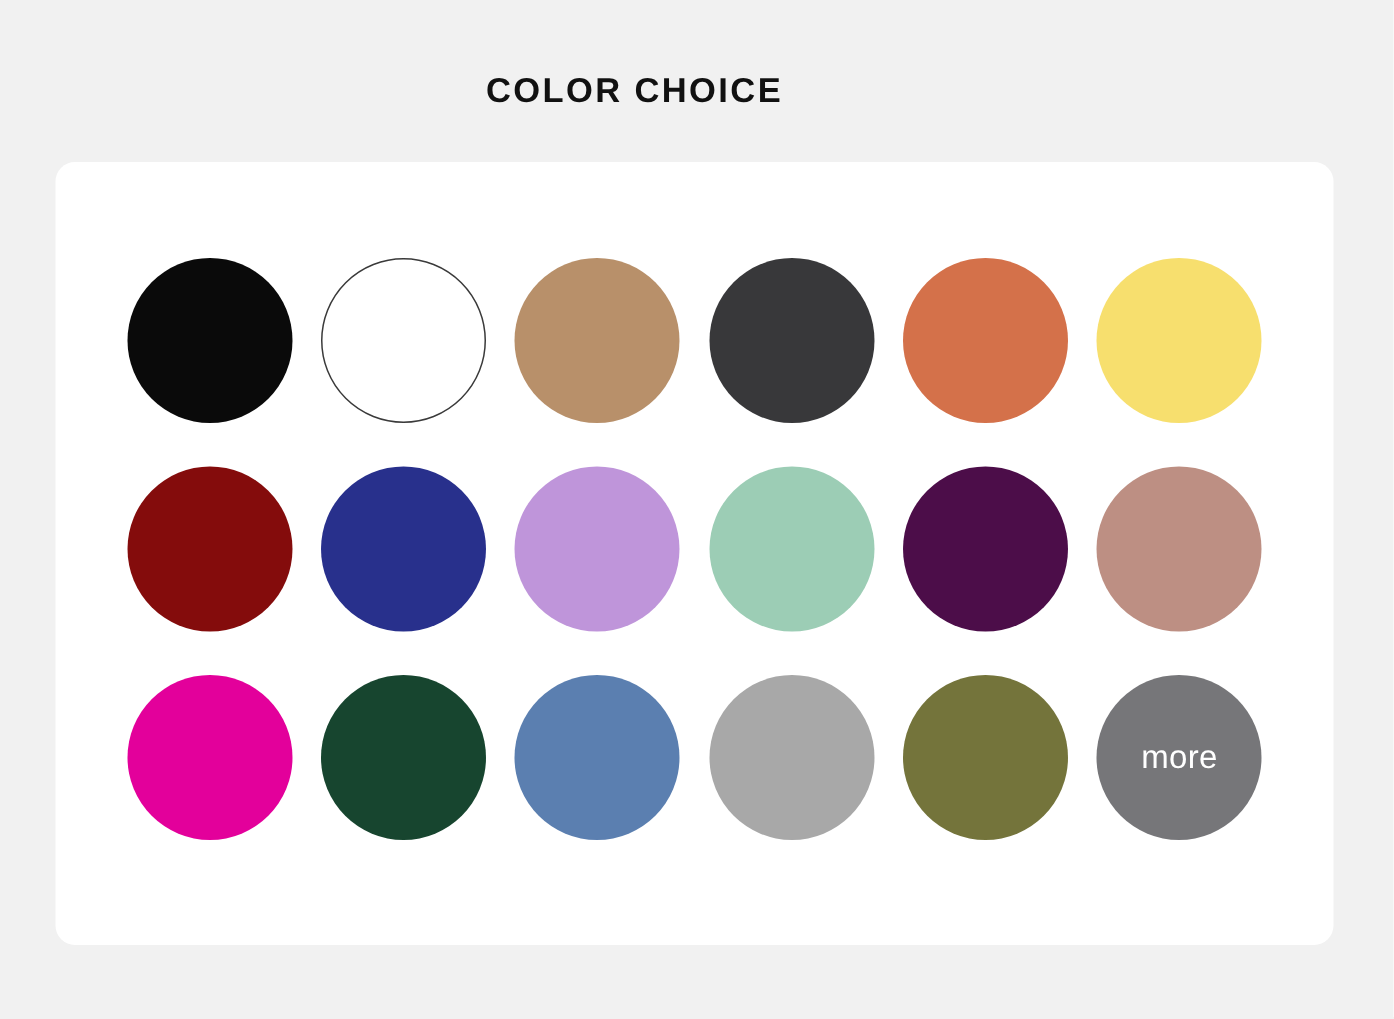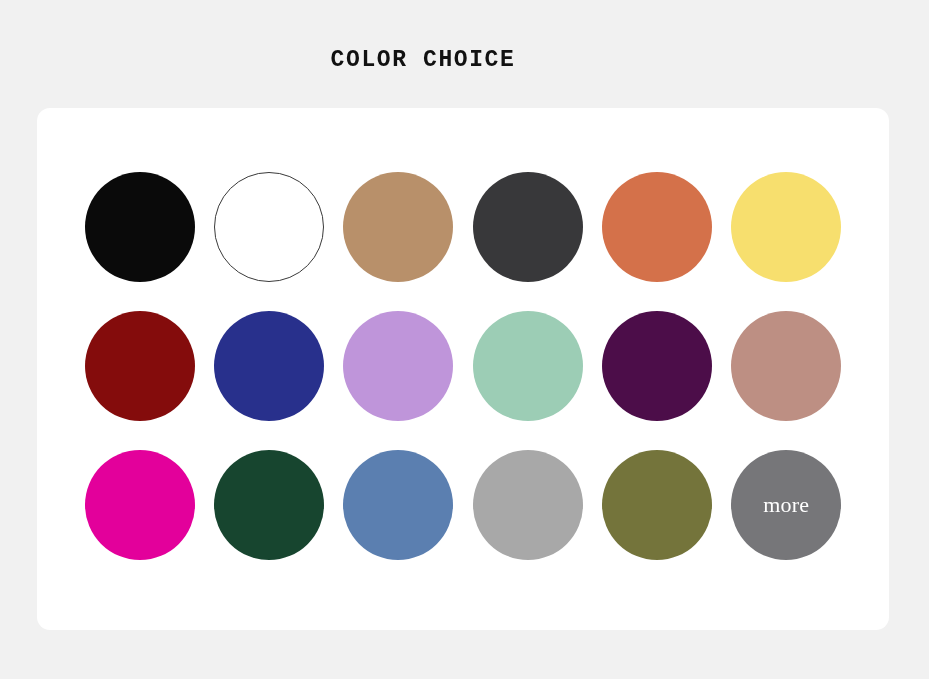--- a/index.html
+++ b/index.html
@@ -20,21 +20,20 @@
     position: absolute;
     top: 47px;
     left: 0;
     width: 846px;
     text-align: center;
     font-size: 23px;
     font-weight: bold;
     letter-spacing: 1.6px;
     color: #111111;
     text-transform: uppercase;
-    font-family: Liberation Mono, monospace;
   }
 
   #swatch-card {
     position: absolute;
     left: 37px;
     top: 108px;
     width: 852px;
     height: 522px;
     background: #ffffff;
     border-radius: 13px;
@@ -75,21 +74,21 @@
   }
 
   .swatch.bordered {
     border: 1px solid #3a3a3a;
   }
 
   .swatch-label {
     color: #ffffff;
     font-size: 22px;
     font-weight: 400;
-    font-family: Liberation Serif, serif;
+    font-family: Liberation Sans, sans-serif;
     letter-spacing: 0.2px;
     line-height: 1;
     user-select: none;
   }
 </style>
 </head>
 <body>
 
 <div id="page-title">COLOR CHOICE</div>
 

